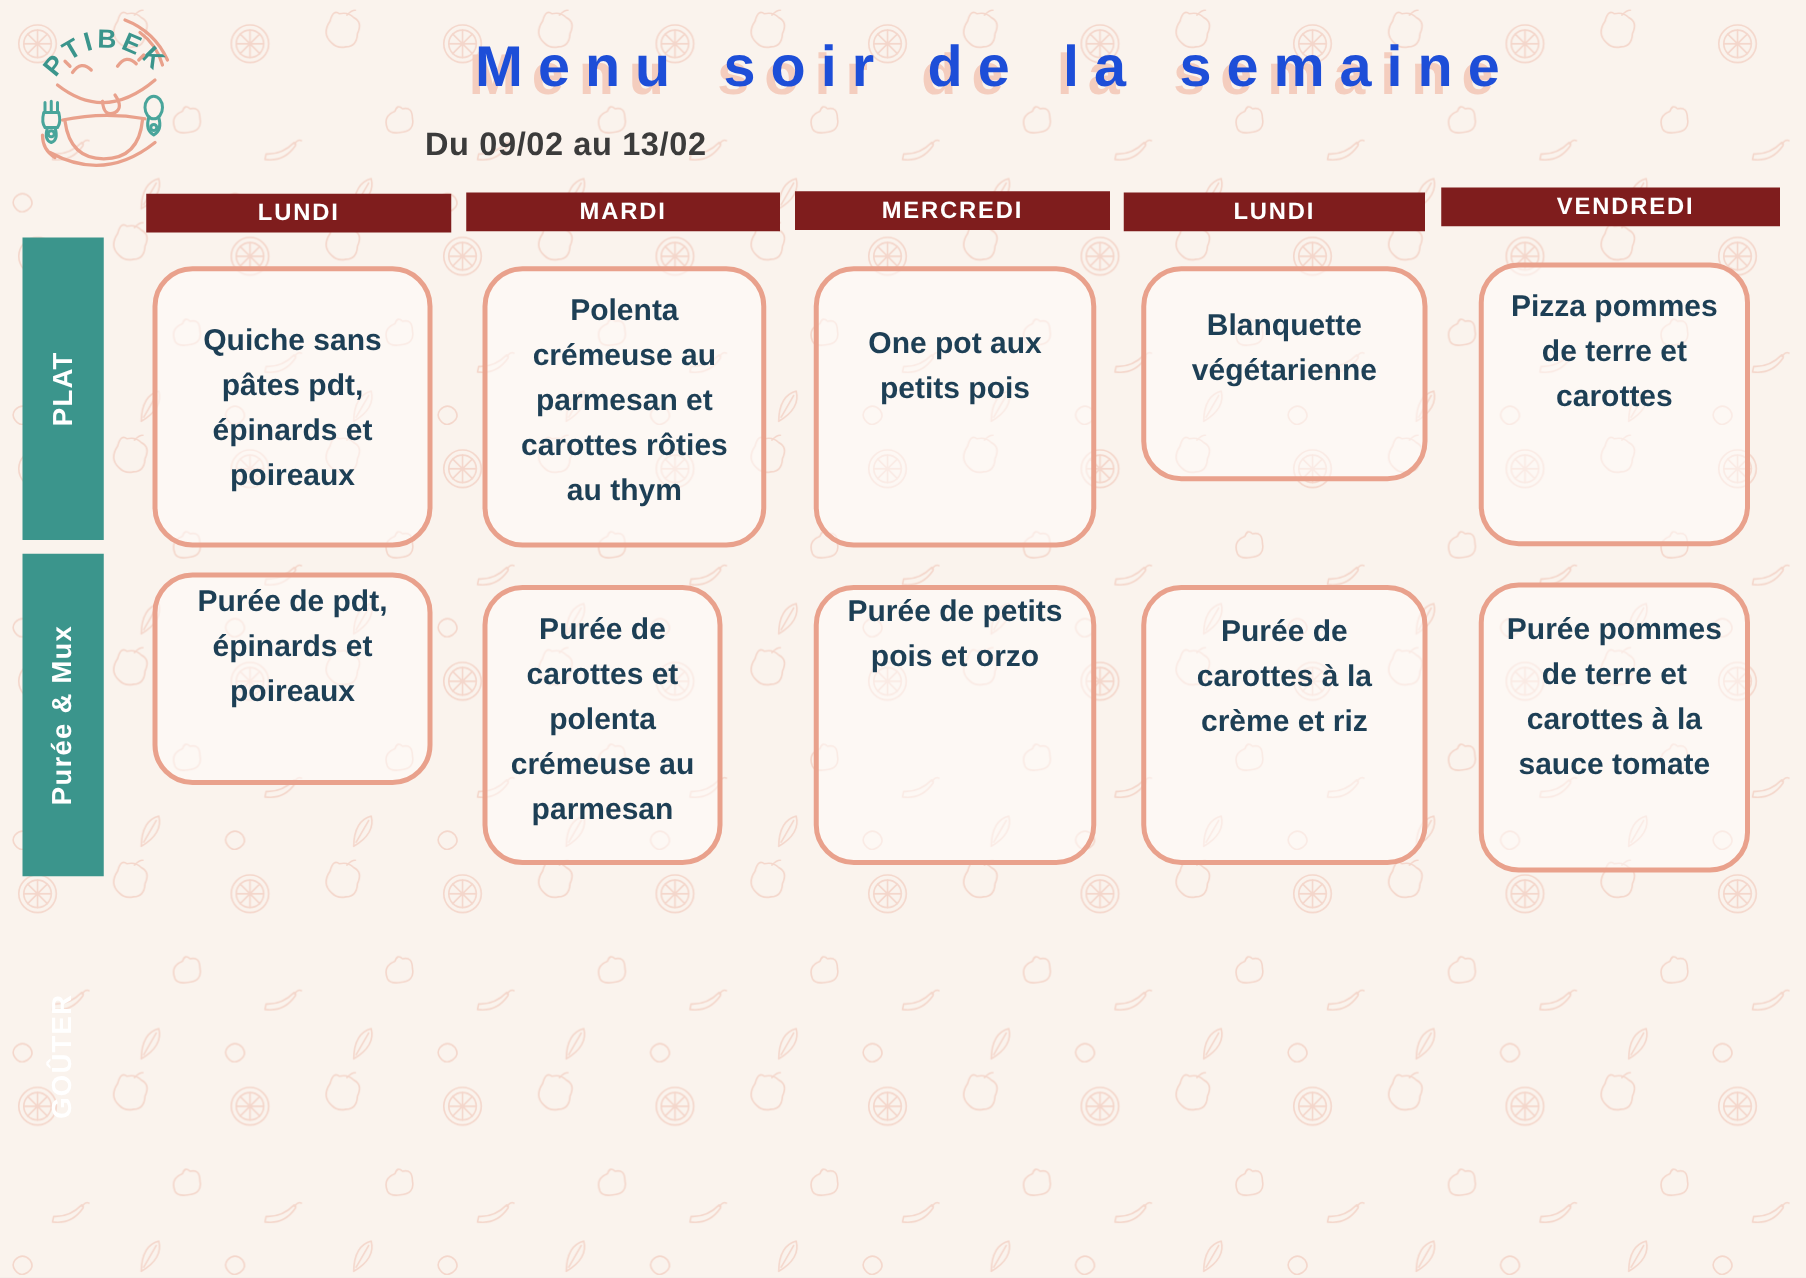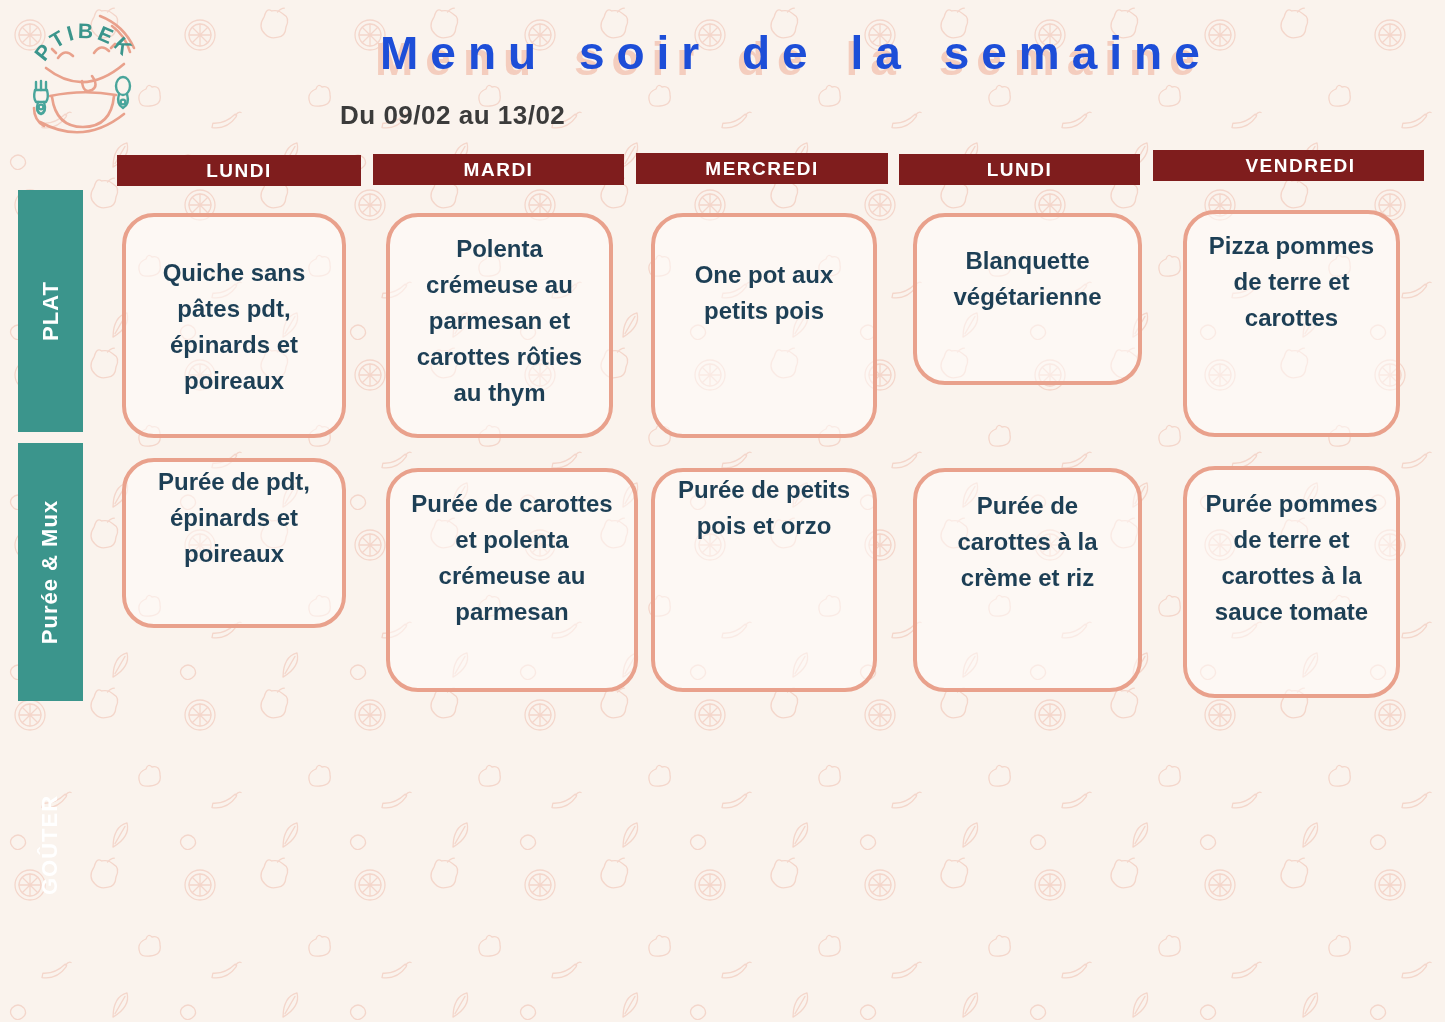--- a/index.html
+++ b/index.html
@@ -163,21 +163,21 @@
   <div class="card" style="left:913px;top:213px;width:229px;height:172px;padding-top:26px;">
     <span class="txt">Blanquette végétarienne</span>
   </div>
   <div class="card" style="left:1183px;top:210px;width:217px;height:227px;padding-top:14px;">
     <span class="txt">Pizza pommes de terre et carottes</span>
   </div>
 
   <div class="card" style="left:122px;top:458px;width:224px;height:170px;padding-top:2px;">
     <span class="txt">Purée de pdt, épinards et poireaux</span>
   </div>
-  <div class="card" style="left:386px;top:468px;width:252px;height:224px;padding-top:14px;">
+  <div class="card" style="left:386px;top:468px;width:192px;height:224px;padding-top:14px;">
     <span class="txt">Purée de carottes et polenta crémeuse au parmesan</span>
   </div>
   <div class="card" style="left:651px;top:468px;width:226px;height:224px;">
     <span class="txt">Purée de petits pois et orzo</span>
   </div>
   <div class="card" style="left:913px;top:468px;width:229px;height:224px;padding-top:16px;">
     <span class="txt">Purée de carottes à la crème et riz</span>
   </div>
   <div class="card" style="left:1183px;top:466px;width:217px;height:232px;padding-top:16px;">
     <span class="txt">Purée pommes de terre et carottes à la sauce tomate</span>

